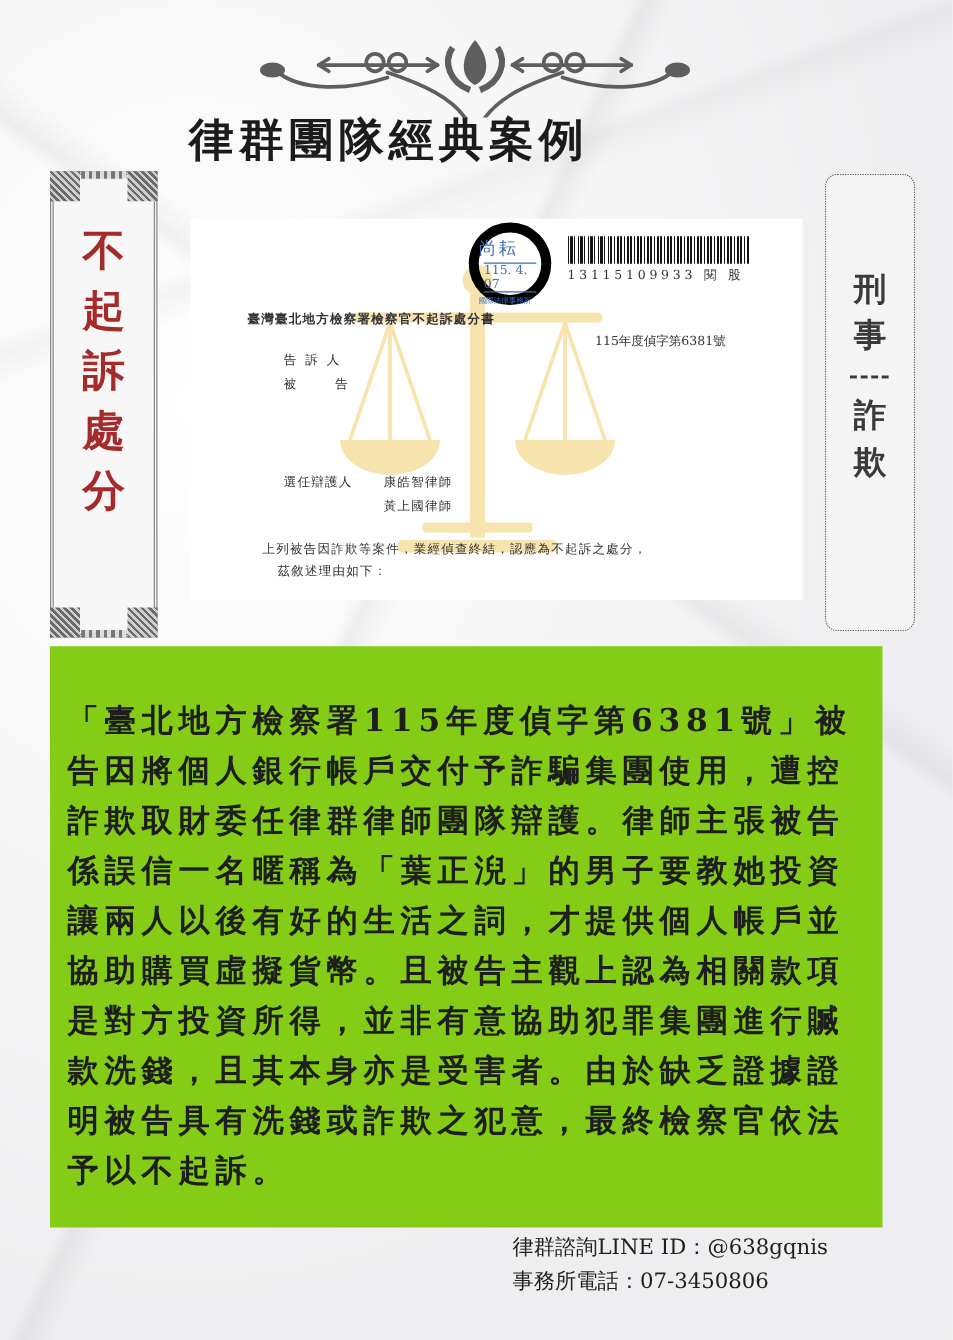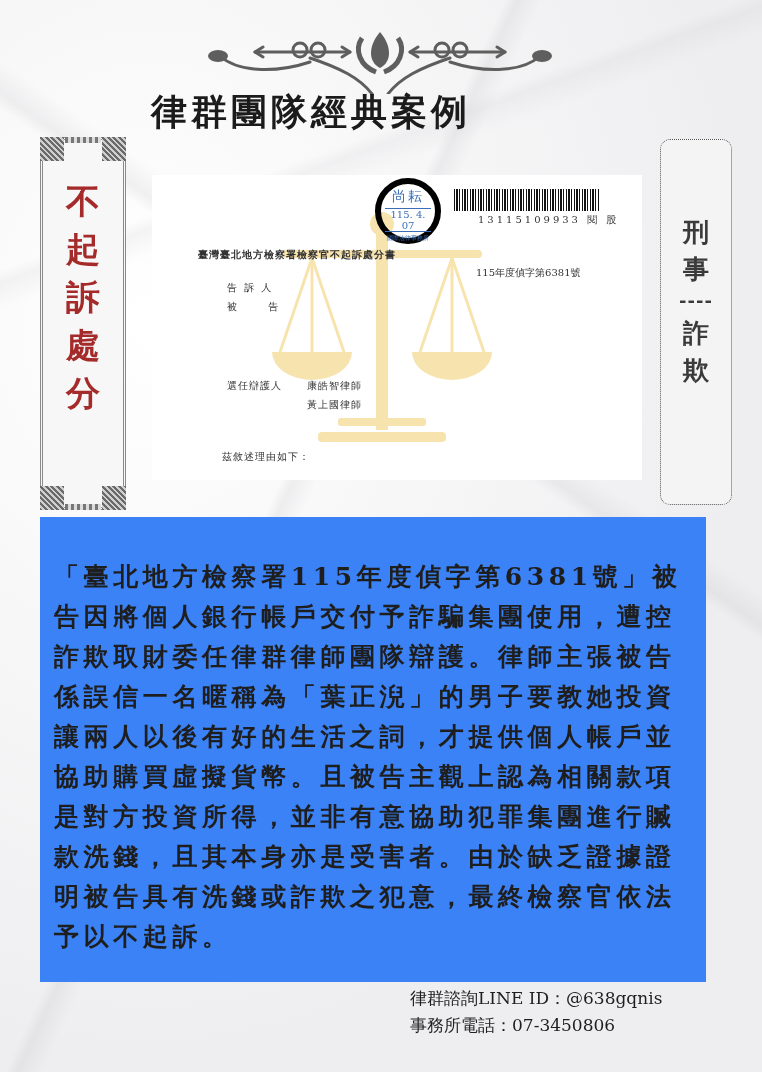--- a/index.html
+++ b/index.html
@@ -47,33 +47,33 @@
     font-family: "DejaVu Serif", serif; font-weight: bold; font-size: 34px;
     color: #a52a2a; line-height: 1;
   }
   
   .doc {
     position: absolute; left: 152px; top: 175px; width: 490px; height: 305px;
     background: #ffffff; overflow: hidden;
   }
   .stamp {
     position: absolute; left: 223px; top: 3px; width: 66px; height: 66px;
-    border: 6px solid #000000; border-radius: 50%; color: #3a6fb8;
-    font-family: "DejaVu Serif", serif; text-align: center; box-sizing: border-box;
+    border: 8px solid #000000; border-radius: 50%; color: #3a6fb8;
+    font-family: "DejaVu Serif", serif; text-align: left; box-sizing: border-box;
   }
   .stamp .s-top { font-size: 14px; margin-top: 4px; letter-spacing: 2px; }
   .stamp .s-date { font-size: 10px; border-top: 1px solid #3a6fb8; border-bottom: 1px solid #3a6fb8; margin: 2px 4px; }
   .stamp .s-bot { font-size: 6px; }
   .barcode {
     position: absolute; left: 302px; top: 14px; width: 146px; height: 22px;
     background: repeating-linear-gradient(90deg, #111 0 1px, #fff 1px 2px, #111 2px 4px, #fff 4px 5px, #111 5px 6px, #fff 6px 8px);
   }
   .barcode-num {
     position: absolute; left: 302px; top: 38px; font-family: "DejaVu Serif", serif;
-    font-size: 10px; letter-spacing: 3px; color: #333; margin-left: 24px;
+    font-size: 10px; letter-spacing: 3px; color: #333;
   }
   .doc-title {
     position: absolute; left: 46px; top: 73px; font-size: 10px; font-weight: bold; color: #333;
     letter-spacing: 1px;
   }
   .doc-caseno { position: absolute; left: 300px; top: 91px; font-size: 10px; color: #333; padding-left: 24px; }
   .doc-row { position: absolute; font-size: 10px; color: #333; letter-spacing: 2px; }
   .scale-watermark { position: absolute; left: 120px; top: 35px; width: 220px; height: 235px; }
   
   .right-label {
@@ -84,21 +84,21 @@
     position: absolute; left: 0; right: 0; top: 78px;
     display: flex; flex-direction: column; align-items: center; gap: 8px;
   }
   .right-label .vtext span {
     font-family: "DejaVu Serif", serif; font-weight: bold; font-size: 26px; color: #3a3a3a; line-height: 1.1;
   }
   .right-label .vtext .dash { font-size: 18px; letter-spacing: 1px; }
   
   .summary-box {
     position: absolute; left: 40px; top: 517px; width: 666px; height: 465px;
-    background: #3b82f6;
+    background: #84cc16;
   }
   .summary-text {
     position: absolute; left: 14px; top: 40px; width: 640px;
     font-family: "DejaVu Serif", serif; font-weight: bold; font-size: 25px;
     line-height: 40px; letter-spacing: 4.6px; color: #1e1e1e;
   }
   
   .contacts {
     position: absolute; left: 410px; top: 985px; font-family: "DejaVu Serif", serif;
     font-weight: normal; font-size: 17px; line-height: 27px; color: #1f1f1f;
@@ -177,20 +177,21 @@
   </div>
   <div class="barcode"></div>
   <div class="barcode-num">13115109933 閱 股</div>
   <div class="doc-title">臺灣臺北地方檢察署檢察官不起訴處分書</div>
   <div class="doc-caseno">115年度偵字第6381號</div>
   <div class="doc-row" style="left:75px; top:106px;">告 訴 人</div>
   <div class="doc-row" style="left:75px; top:125px;">被　　 告</div>
   <div class="doc-row" style="left:75px; top:204px; letter-spacing:1px;">選任辯護人</div>
   <div class="doc-row" style="left:155px; top:204px; letter-spacing:1px;">康皓智律師</div>
   <div class="doc-row" style="left:155px; top:223px; letter-spacing:1px;">黃上國律師</div>
+  <div class="doc-row" style="left:58px; top:257px; letter-spacing:1px;">上列被告因詐欺等案件，業經偵查終結，認應為不起訴之處分，</div>
   <div class="doc-row" style="left:58px; top:275px; letter-spacing:1px;margin-left:12px;">茲敘述理由如下：</div>
 </div>
 
 <div class="right-label">
   <div class="vtext">
     <span>刑</span>
     <span>事</span>
     <span class="dash">----</span>
     <span>詐</span>
     <span>欺</span>

